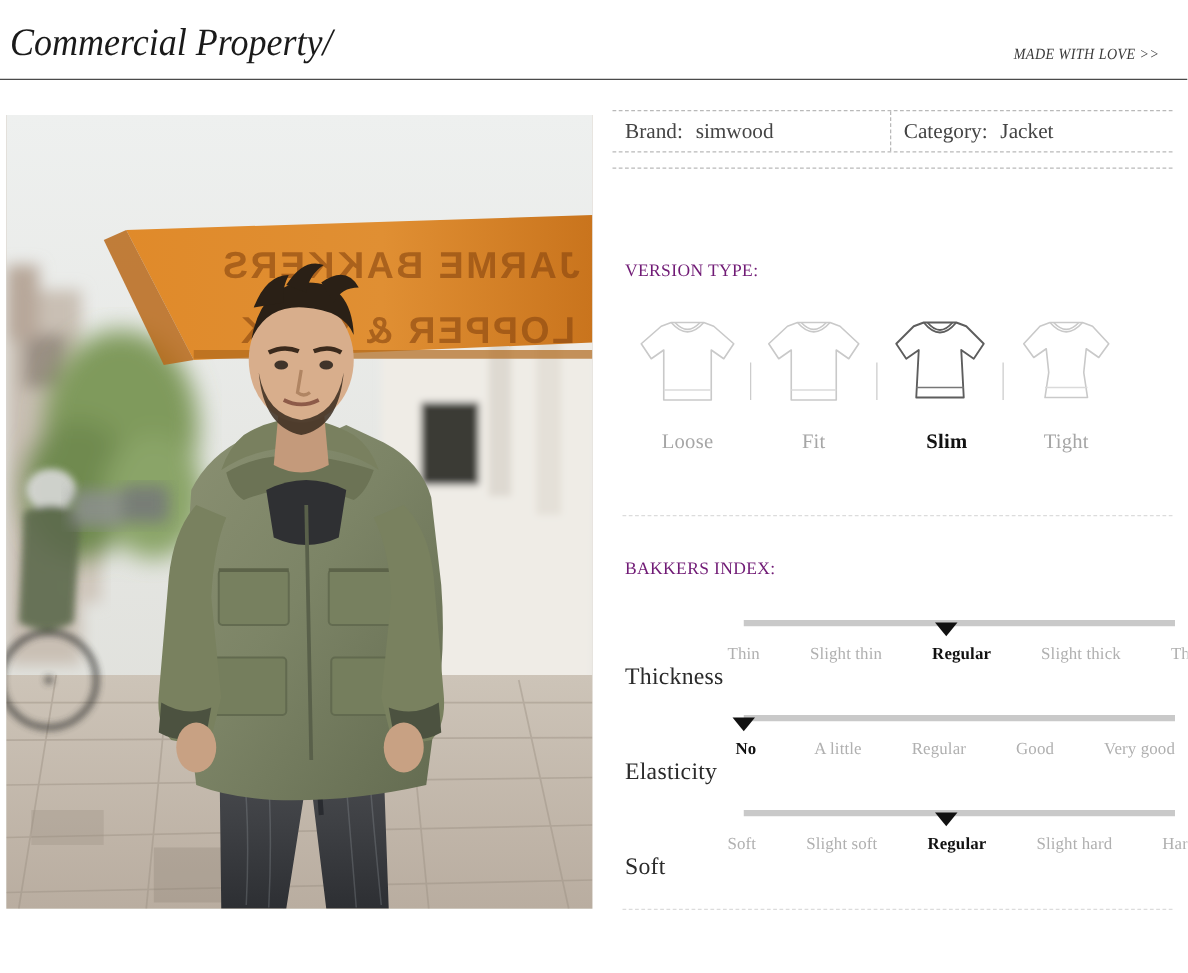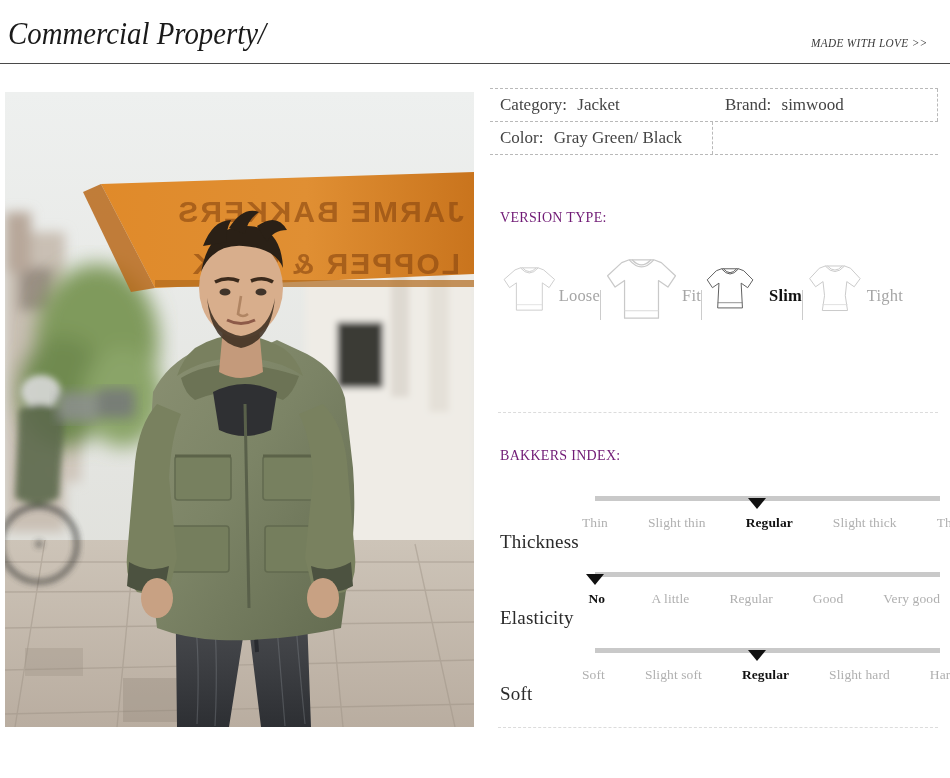--- a/index.html
+++ b/index.html
@@ -104,21 +104,21 @@
   #version-type-row {
     position: absolute;
     left: 10px; top: 160px;
     width: 438px;
     display: flex;
     align-items: flex-start;
   }
   .version-option {
     width: 100px;
     display: flex;
-    flex-direction: row;
+    flex-direction: column;
     align-items: center;
     position: relative;
   }
   .version-divider {
     width: 0px;
     height: 30px;
     border-left: 1px solid #cccccc;
     margin-top: 42px;
   }
   .shirt-wrap { width: 86px; height: 82px; }
@@ -364,34 +364,30 @@
     <path d="M222 228 q14 7 28 0" stroke="#8d5a48" stroke-width="3" fill="none"></path>
 
     <path d="M202 206 q4 44 34 50 q30 -6 34 -50 q-6 34 -34 38 q-28 -4 -34 -38 Z" fill="#3a2c1e" opacity="0.85"></path>
   </svg>
 </div>
 
 <div id="details-panel">
 
   <div id="spec-table">
     <div class="spec-row row-top">
+      <div class="spec-cell left-cell">
+        <span class="spec-key">Brand:</span>
+        <span class="spec-val">simwood</span>
+      </div>
       <div class="spec-cell right-cell">
         <span class="spec-key">Category:</span>
         <span class="spec-val">Jacket</span>
       </div>
-      <div class="spec-cell left-cell">
-        <span class="spec-key">Brand:</span>
-        <span class="spec-val">simwood</span>
-      </div>
     </div>
     <div class="spec-row">
-      <div class="spec-cell left-cell">
-        <span class="spec-key">Color:</span>
-        <span class="spec-val">Gray Green/ Black</span>
-      </div>
       <div class="spec-cell right-cell">
         <span class="spec-val"></span>
       </div>
     </div>
   </div>
 
   <div class="section-heading" id="version-type-heading">VERSION TYPE:</div>
 
   <div id="version-type-row">
 

